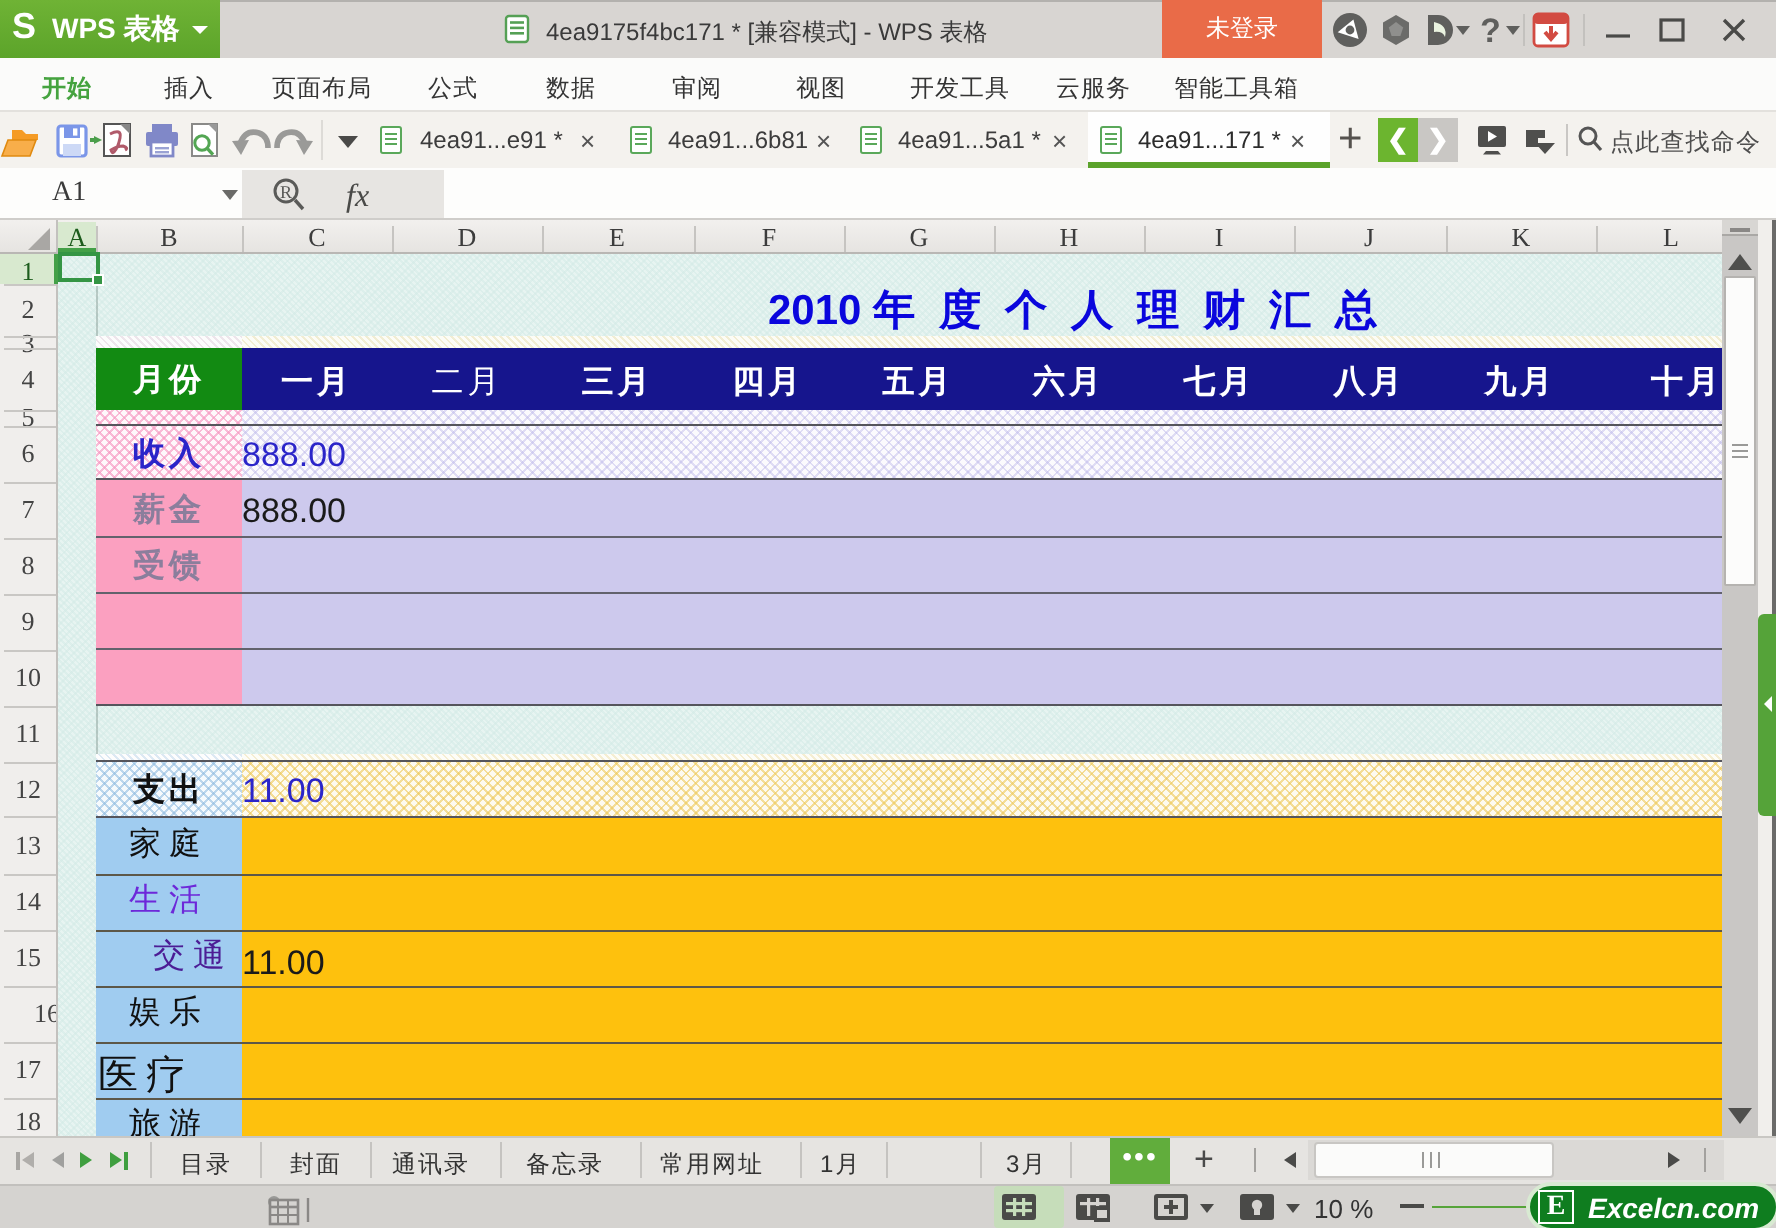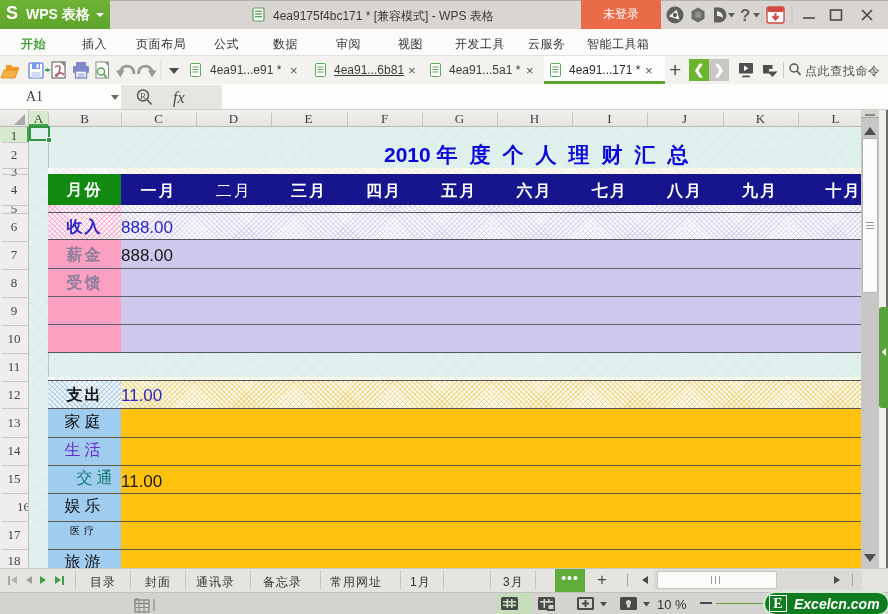--- a/index.html
+++ b/index.html
@@ -148,21 +148,21 @@
     <rect x="3.5" y="9.5" width="6" height="1" fill="#5aa85a"></rect>
   </svg>
 <div class="abs" style="left:210px;top:63px;font-size:12px;color:#3c3c3c;">4ea91...e91 *</div>
 <div class="abs" style="left:290px;top:63px;font-size:13px;color:#555;">×</div>
 <svg class="abs" style="left:314px;top:62px;" width="14" height="16" viewBox="0 0 14 16">
     <rect x="1.5" y="1.5" width="10" height="13" rx="1" fill="#fff" stroke="#5aa85a" stroke-width="1"></rect>
     <rect x="3.5" y="4.5" width="6" height="1" fill="#5aa85a"></rect>
     <rect x="3.5" y="7" width="6" height="1" fill="#5aa85a"></rect>
     <rect x="3.5" y="9.5" width="6" height="1" fill="#5aa85a"></rect>
   </svg>
-<div class="abs" style="left:334px;top:63px;font-size:12px;color:#3c3c3c;text-decoration:underline;">4ea91...6b81</div>
+<div class="abs" style="left:334px;top:63px;font-size:12px;color:#3c3c3c;">4ea91...6b81</div>
 <div class="abs" style="left:408px;top:63px;font-size:13px;color:#555;">×</div>
 <svg class="abs" style="left:429px;top:62px;" width="14" height="16" viewBox="0 0 14 16">
     <rect x="1.5" y="1.5" width="10" height="13" rx="1" fill="#fff" stroke="#5aa85a" stroke-width="1"></rect>
     <rect x="3.5" y="4.5" width="6" height="1" fill="#5aa85a"></rect>
     <rect x="3.5" y="7" width="6" height="1" fill="#5aa85a"></rect>
     <rect x="3.5" y="9.5" width="6" height="1" fill="#5aa85a"></rect>
   </svg>
 <div class="abs" style="left:449px;top:63px;font-size:12px;color:#3c3c3c;">4ea91...5a1 *</div>
 <div class="abs" style="left:526px;top:63px;font-size:13px;color:#555;">×</div>
 <div class="doctab" id="activetab" style="left:544px;width:121px;"></div>
@@ -259,23 +259,23 @@
 
 <div class="abs" style="left:48px;top:408.5px;width:73px;height:159.5px;background:#a0ccf0;"></div>
 <div class="abs" style="left:121px;top:408.5px;width:741px;height:159.5px;background:#fec10d;"></div>
 <div class="hline" style="left:48px;top:436.5px;width:814px;background:#5d5748;"></div>
 <div class="hline" style="left:48px;top:464.5px;width:814px;background:#5d5748;"></div>
 <div class="hline" style="left:48px;top:492.5px;width:814px;background:#5d5748;"></div>
 <div class="hline" style="left:48px;top:520.5px;width:814px;background:#5d5748;"></div>
 <div class="hline" style="left:48px;top:548.5px;width:814px;background:#5d5748;"></div>
 <div class="abs lbl" style="left:48px;top:412px;width:73px;color:#111;font-size:16px;letter-spacing:4px;">家庭</div>
 <div class="abs lbl" style="left:48px;top:440px;width:73px;color:#6d28d9;font-size:16px;letter-spacing:4px;">生活</div>
-<div class="abs lbl" style="left:48px;top:468px;width:73px;color:#0f766e;font-size:16px;letter-spacing:4px;padding-left:24px;">交通</div>
+<div class="abs lbl" style="left:48px;top:468px;width:73px;color:#4c1d95;font-size:16px;letter-spacing:4px;padding-left:24px;">交通</div>
 <div class="abs lbl" style="left:48px;top:496px;width:73px;color:#111;font-size:16px;letter-spacing:4px;">娱乐</div>
-<div class="abs lbl" style="left:48px;top:524px;width:50px;color:#111;font-size:10px;letter-spacing:4px;text-align:right;">医疗</div>
+<div class="abs lbl" style="left:48px;top:524px;width:50px;color:#111;font-size:20px;letter-spacing:4px;">医疗</div>
 <div class="abs lbl" style="left:48px;top:552px;width:73px;color:#111;font-size:16px;letter-spacing:4px;">旅游</div>
 <div class="abs num" style="left:121px;top:471.5px;width:73px;color:#1a1a1a;">11.00</div>
 
 <div class="abs" style="left:29px;top:126px;width:21px;height:15px;border:2px solid #349544;background:transparent;"></div>
 <div class="abs" style="left:46px;top:137px;width:6px;height:6px;background:#349544;border:1px solid #fff;"></div>
 
 <div class="clab" style="left:29px;top:111px;width:19px;color:#1c5c1c;background:#d8e9cf;height:15px;border-bottom:2px solid #43a047;">A</div>
 <div class="clab" style="left:48px;top:111px;width:73px;">B</div>
 <div class="clab" style="left:121px;top:111px;width:75px;">C</div>
 <div class="clab" style="left:196px;top:111px;width:75px;">D</div>

